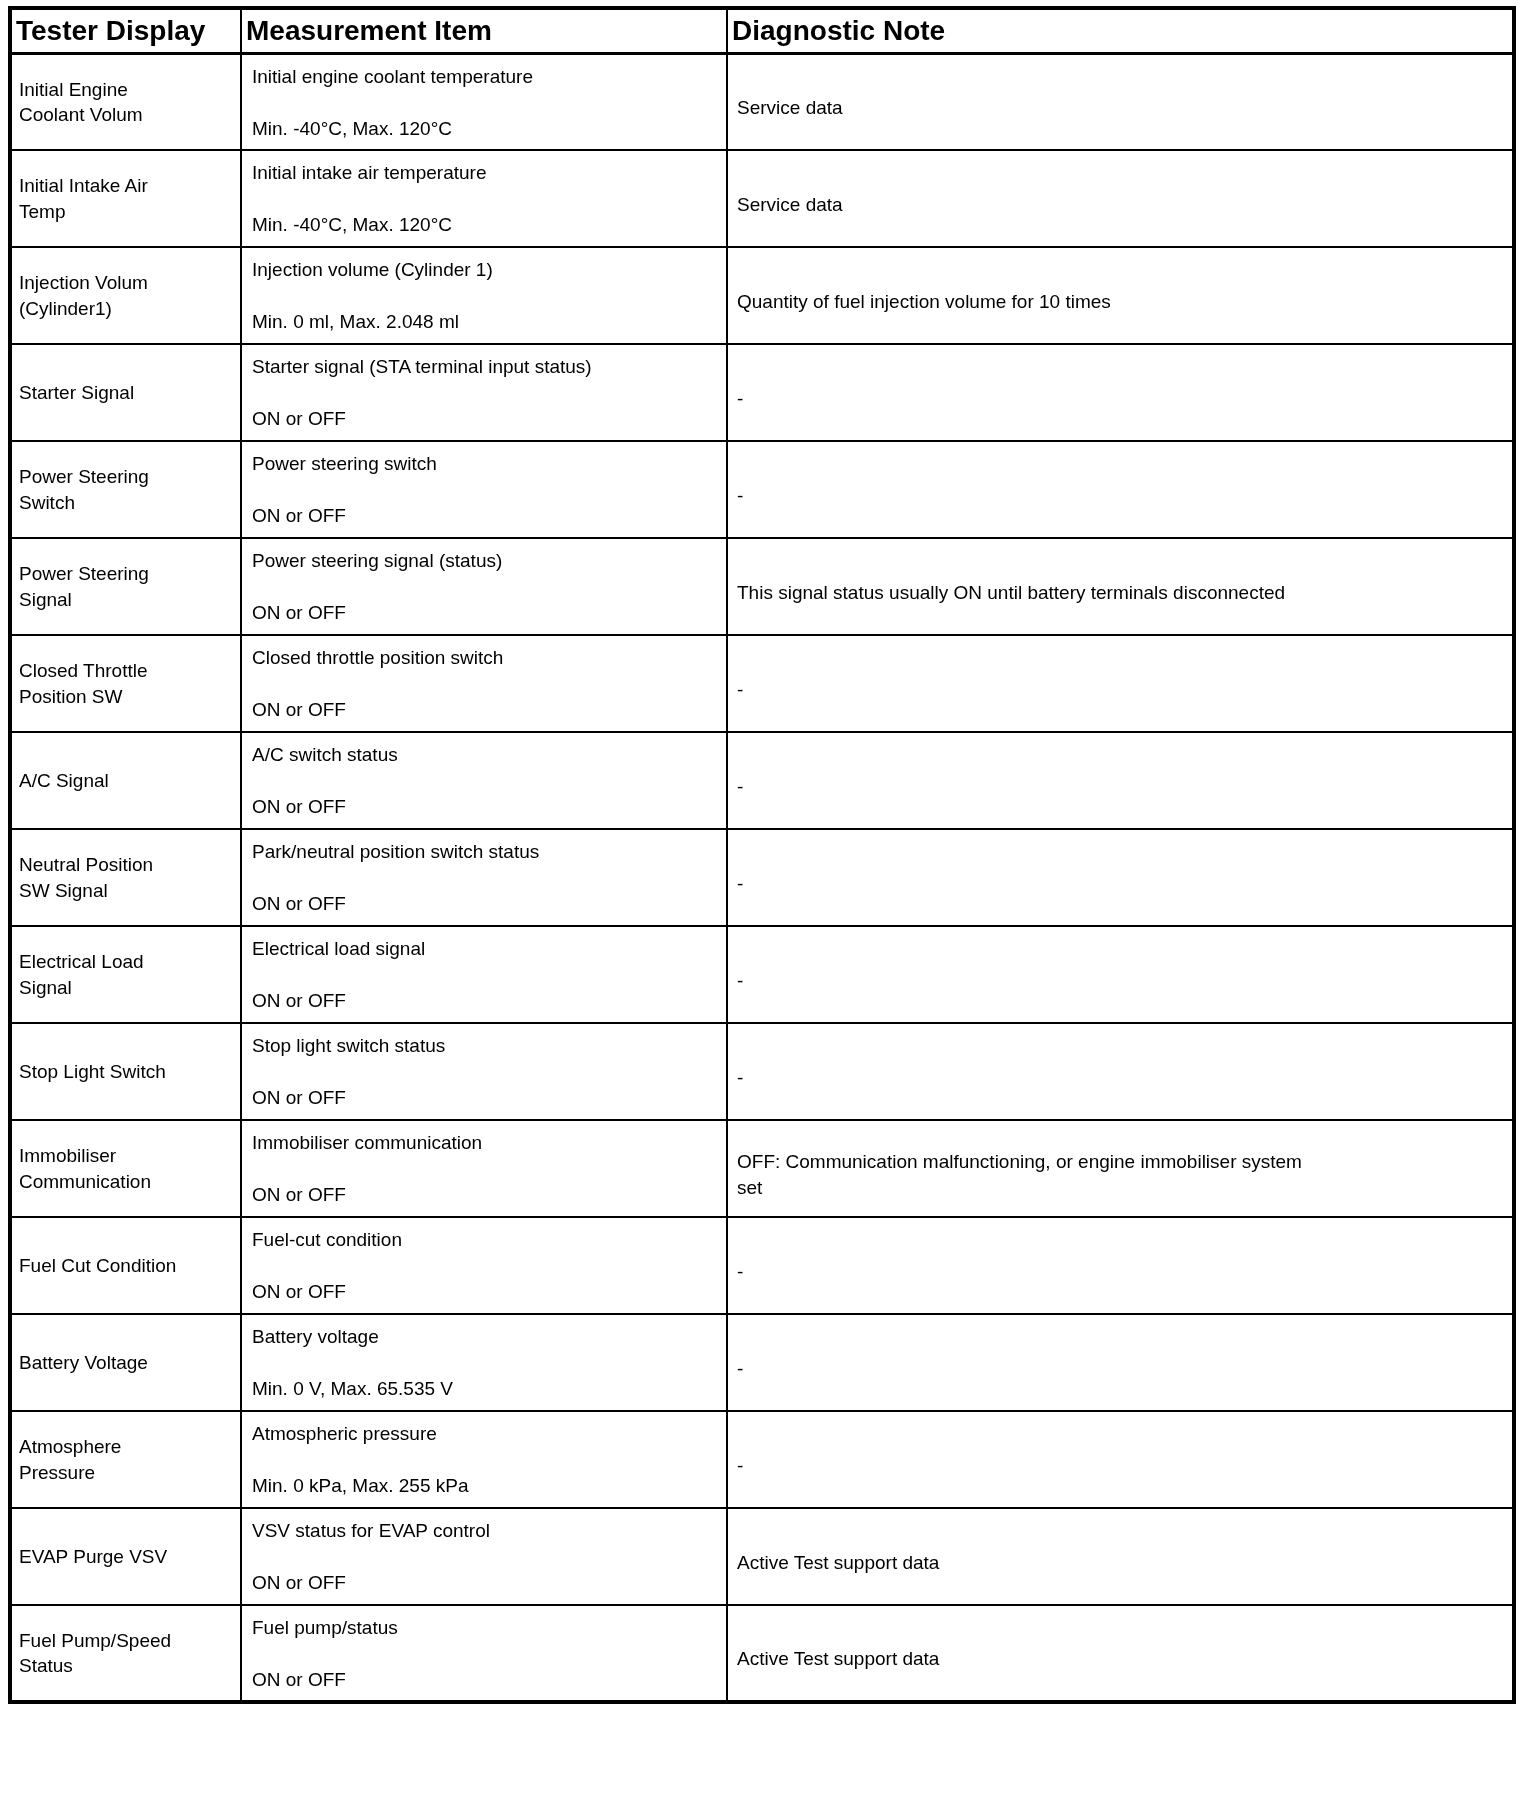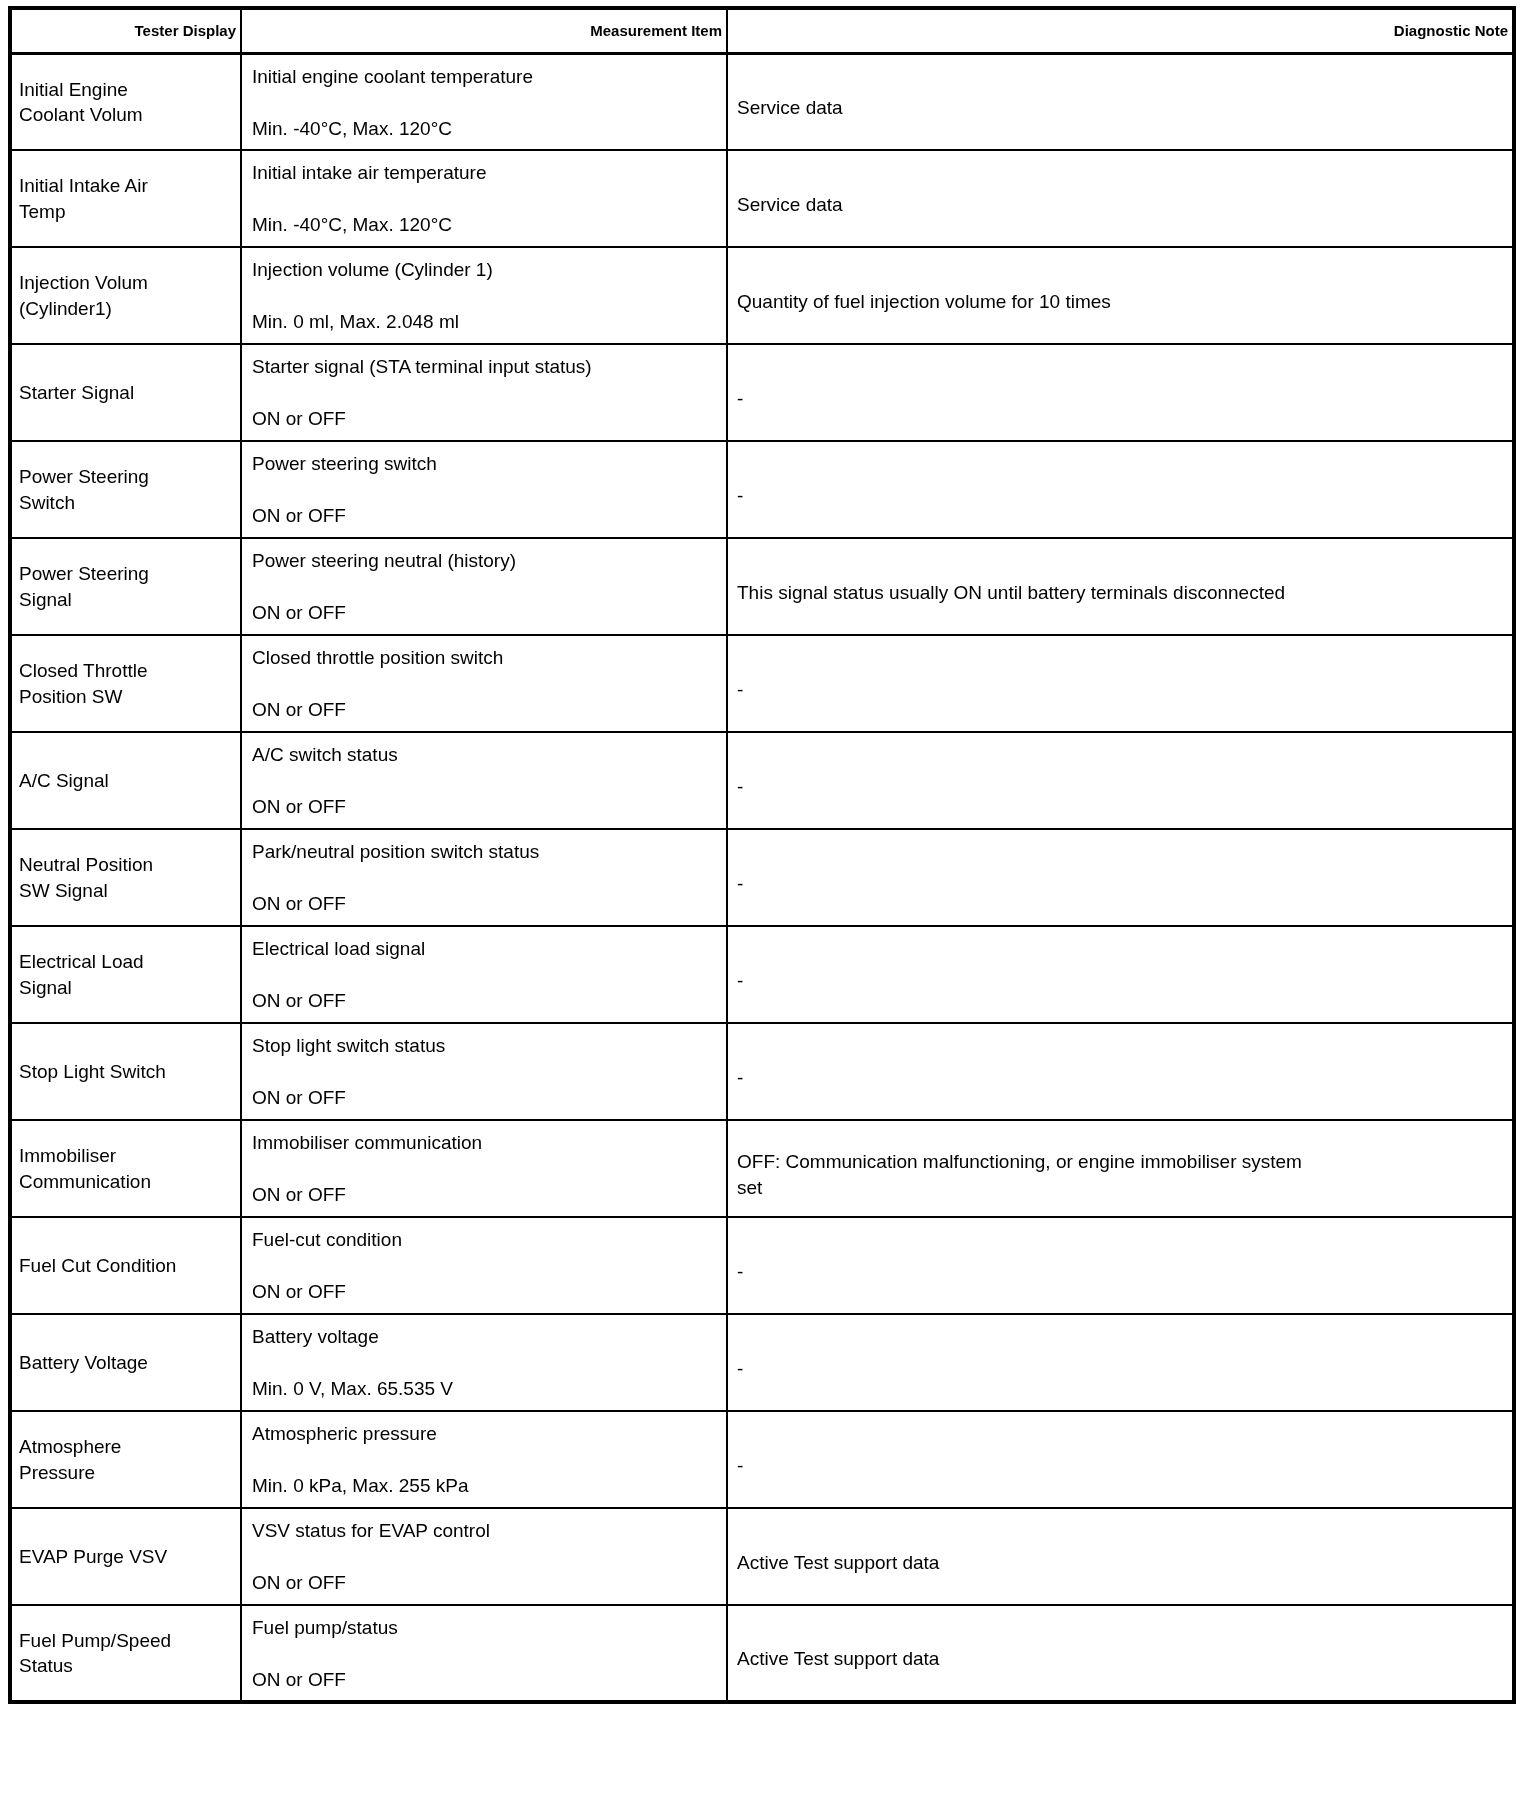--- a/index.html
+++ b/index.html
@@ -14,23 +14,23 @@
   table.data-table {
     border-collapse: collapse;
     table-layout: fixed;
     width: 1504px;
     border: 4px solid #000;
   }
   th, td { border: 2px solid #000; }
 
   thead tr { height: 45px; }
   th {
-    font-size: 15px;
+    font-size: 28px;
     font-weight: bold;
-    text-align: right;
+    text-align: left;
     vertical-align: middle;
     border-bottom: 3px solid #000;
     padding: 2px 4px;
   }
 
   tbody tr { height: 97px; }
   td { font-size: 19px; line-height: 1.32; }
 
   td.display {
     vertical-align: middle;
@@ -113,21 +113,21 @@
       <p class="line1">Power steering switch</p>
       <p class="line2">ON or OFF</p>
     </td>
     <td class="note">-</td>
   </tr>
 
   <tr>
     <td class="display">Power Steering
 Signal</td>
     <td class="item">
-      <p class="line1">Power steering neutral (history)</p>
+      <p class="line1">Power steering signal (status)</p>
       <p class="line2">ON or OFF</p>
     </td>
     <td class="note">This signal status usually ON until battery terminals disconnected</td>
   </tr>
 
   <tr>
     <td class="display">Closed Throttle
 Position SW</td>
     <td class="item">
       <p class="line1">Closed throttle position switch</p>

